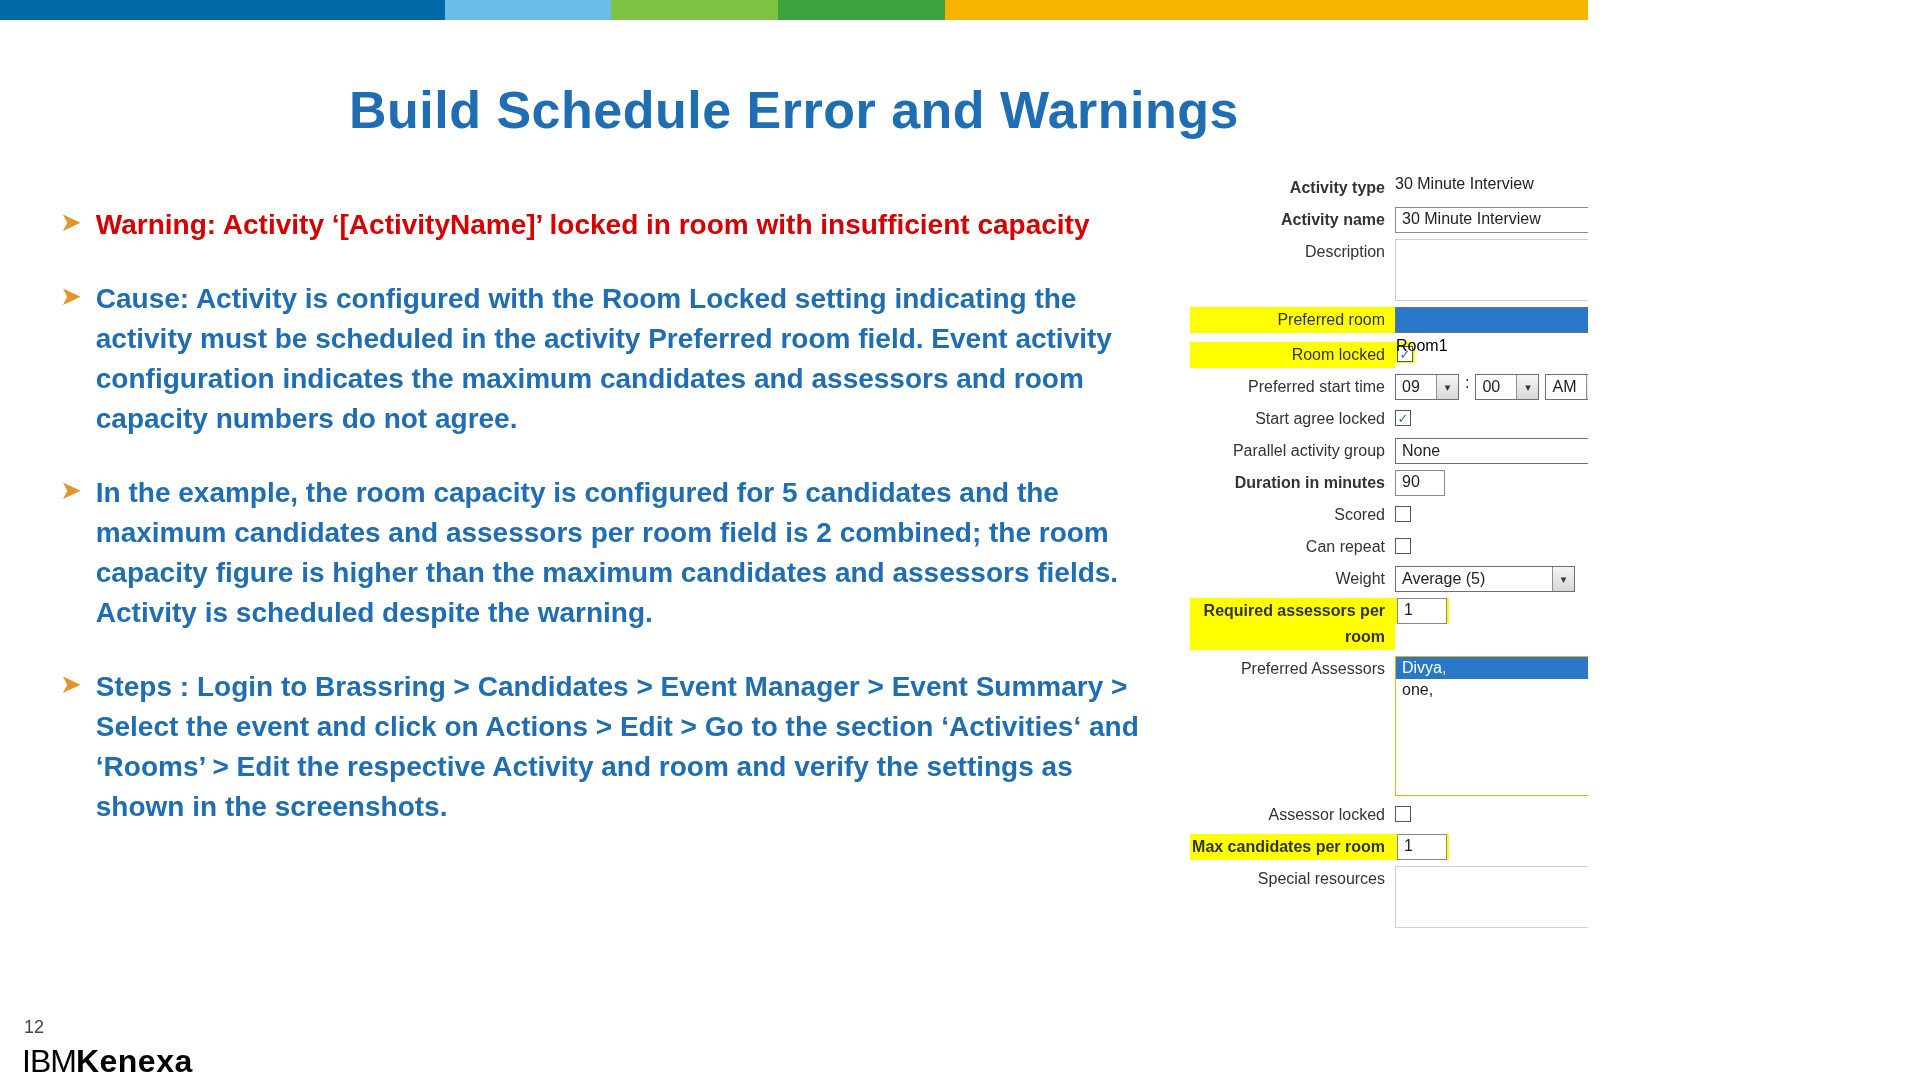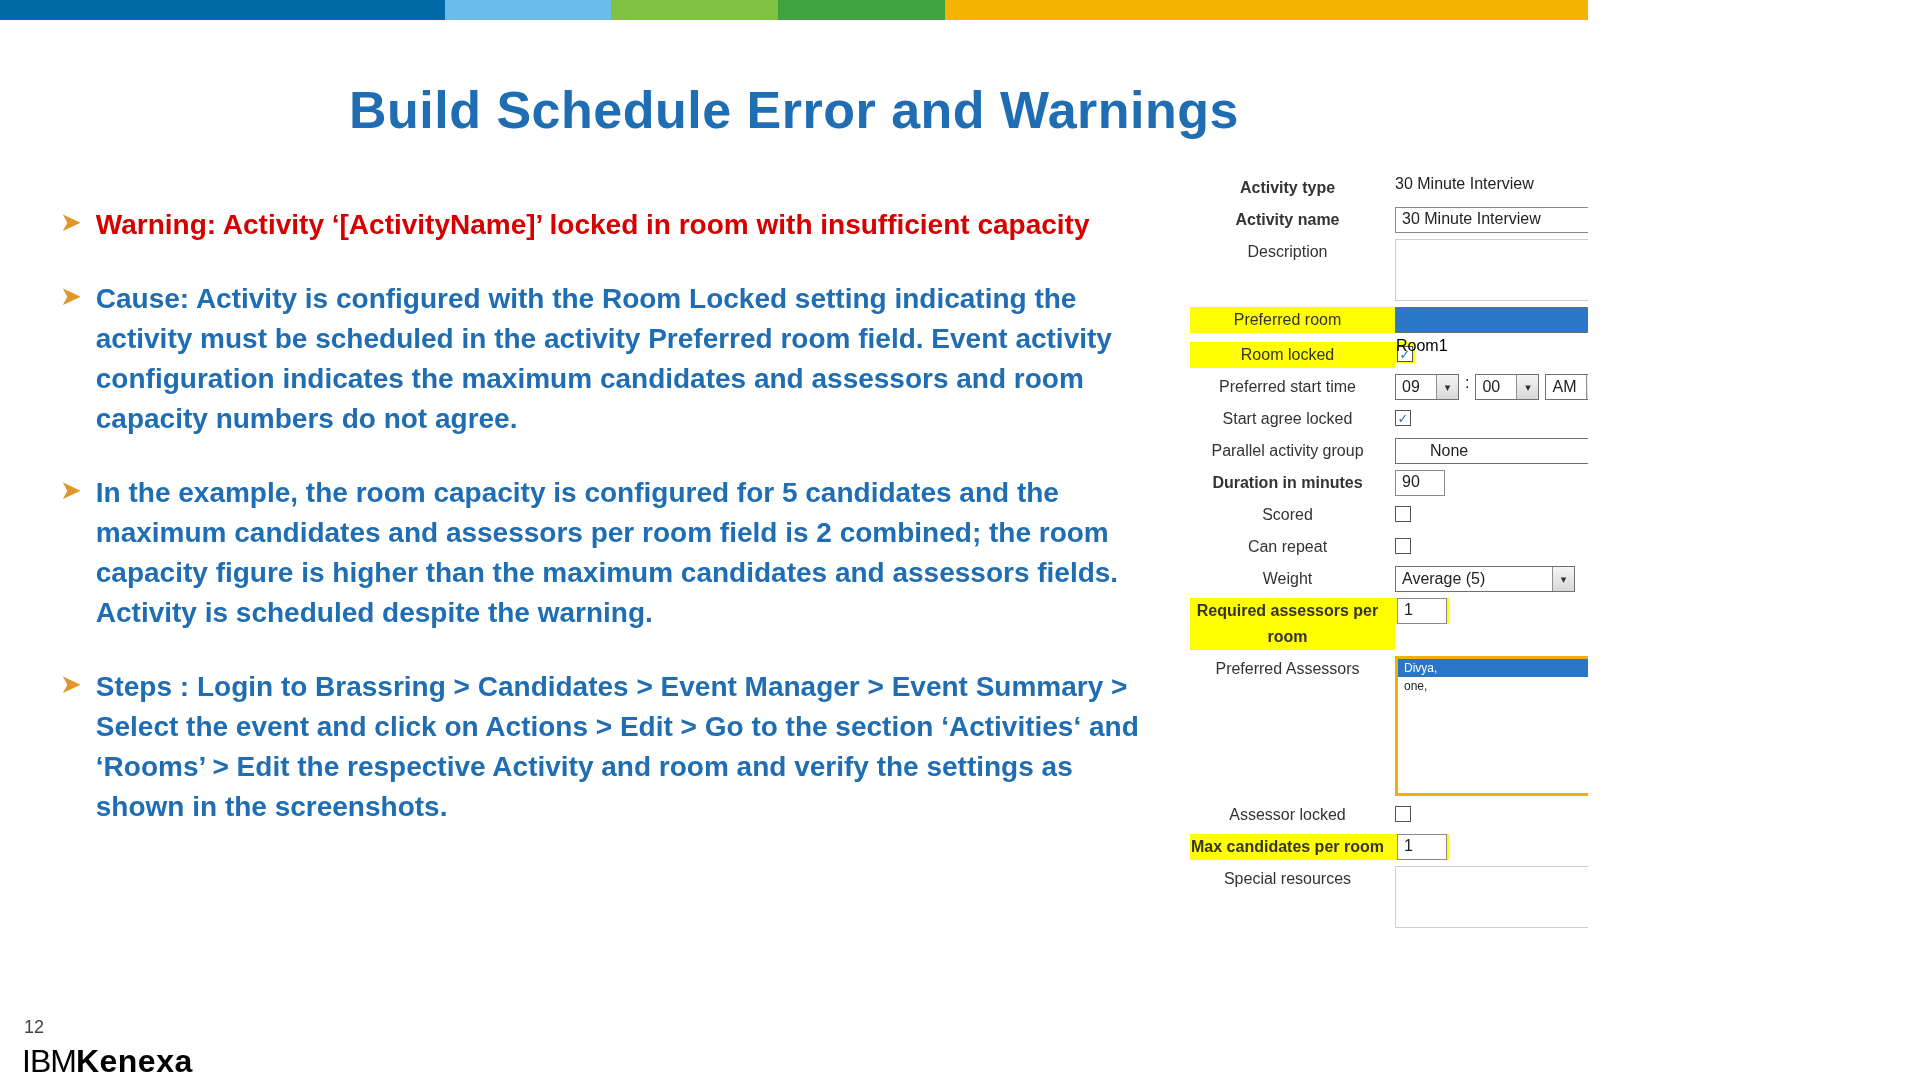--- a/index.html
+++ b/index.html
@@ -13,21 +13,21 @@
   .title { position: absolute; top: 80px; left: 0; right: 0; text-align: center; font-size: 52px; font-weight: 700; color: #1f6db2; letter-spacing: .5px; }
 
   .content { position: absolute; top: 205px; left: 60px; width: 1090px; }
   .bullet { display: flex; gap: 14px; margin-bottom: 34px; }
   .bullet .arrow { color: #e2952b; font-size: 26px; line-height: 34px; user-select: none; }
   .bullet .txt { font-size: 28px; line-height: 40px; color: #1f6db2; font-weight: 600; }
   .bullet.warn .txt { color: #d70000; }
 
   .form { position: absolute; top: 175px; left: 1190px; width: 580px; font-size: 16px; color: #222; }
   .row { display: flex; align-items: flex-start; margin-bottom: 6px; }
-  .row .lbl { width: 205px; text-align: center; padding-right: 10px; color: #333; font-size: 16px; line-height: 26px; }
+  .row .lbl { width: 205px; text-align: right; padding-right: 10px; color: #333; font-size: 16px; line-height: 26px; }
   .row .lbl.bold { font-weight: 700; }
   .row .val { flex: 1; min-height: 26px; }
   .hl .lbl, .hl .val-hl { background: #ffff00; }
   .val-hl { display: inline-block; padding: 0 2px; }
 
   .text-input { border: 1px solid #8a8a8a; height: 26px; padding: 2px 6px; font-size: 16px; background: #fff; width: 200px; display: inline-block; }
   .text-input.narrow { width: 50px; }
 
   .multiline { border: 1px solid #cfcfcf; width: 330px; height: 62px; position: relative; background: #fff; }
   .multiline .scroll-hint { position: absolute; right: 0; top: 0; bottom: 0; width: 18px; background: #efefef; border-left: 1px solid #cfcfcf; }
@@ -38,21 +38,21 @@
   .select .sel-text { padding: 2px 6px; font-size: 16px; min-width: 40px; display: flex; align-items: center; }
   .select .sel-btn { width: 22px; background: linear-gradient(#f5f5f5,#d8d8d8); border-left: 1px solid #909090; display: flex; align-items: center; justify-content: center; font-size: 11px; color: #333; }
 
   .room-select { width: 330px; }
   .room-select .sel-text { background: #2a77c7; color: #fff; width: 308px; position: relative; padding: 0; }
   .room-select .sel-text .room-inner { position: absolute; left: 0; top: 0; bottom: 0; width: 150px; background: #3fa43f; color: #000; display: flex; align-items: center; padding-left: 0; border-right: 1px solid #2a77c7; margin-top: 38px; }
 
   .checkbox { width: 16px; height: 16px; border: 1px solid #555; background: #fff; display: inline-flex; align-items: center; justify-content: center; font-size: 13px; color: #2a6db2; margin-top: 4px; }
   .checked::after { content: '✓'; }
 
-  .listbox { border: 3px solid #eab308; width: 330px; height: 140px; background: #fff; font-size: 12px; }
+  .listbox { border: 1px solid #eab308; width: 330px; height: 140px; background: #fff; font-size: 16px; }
   .listbox .opt { padding: 2px 6px; }
   .listbox .opt.sel { background: #2a77c7; color: #fff; }
 
   .page-num { position: absolute; left: 24px; bottom: 42px; font-size: 18px; color: #444; }
   .logo { position: absolute; left: 22px; bottom: 0; font-size: 32px; letter-spacing: .5px; color: #000; }
   .logo .ibm { font-family: Arial, sans-serif; font-weight: 400; letter-spacing: -1px; }
   .logo .kenexa { font-weight: 700; }
 </style>
 </head>
 <body>
@@ -147,21 +147,21 @@
     </div>
 
     <div class="row">
       <div class="lbl">Start agree locked</div>
       <div class="val"><span id="cb-start-locked" class="checkbox checked"></span></div>
     </div>
 
     <div class="row">
       <div class="lbl">Parallel activity group</div>
       <div class="val">
-        <div class="select" style="width:330px;padding-left:28px;">
+        <div class="select" style="width:330px;">
           <div class="sel-text" style="flex:1;">None</div>
           <div class="sel-btn">▾</div>
         </div>
       </div>
     </div>
 
     <div class="row">
       <div class="lbl bold">Duration in minutes</div>
       <div class="val"><span class="text-input narrow">90</span></div>
     </div>

